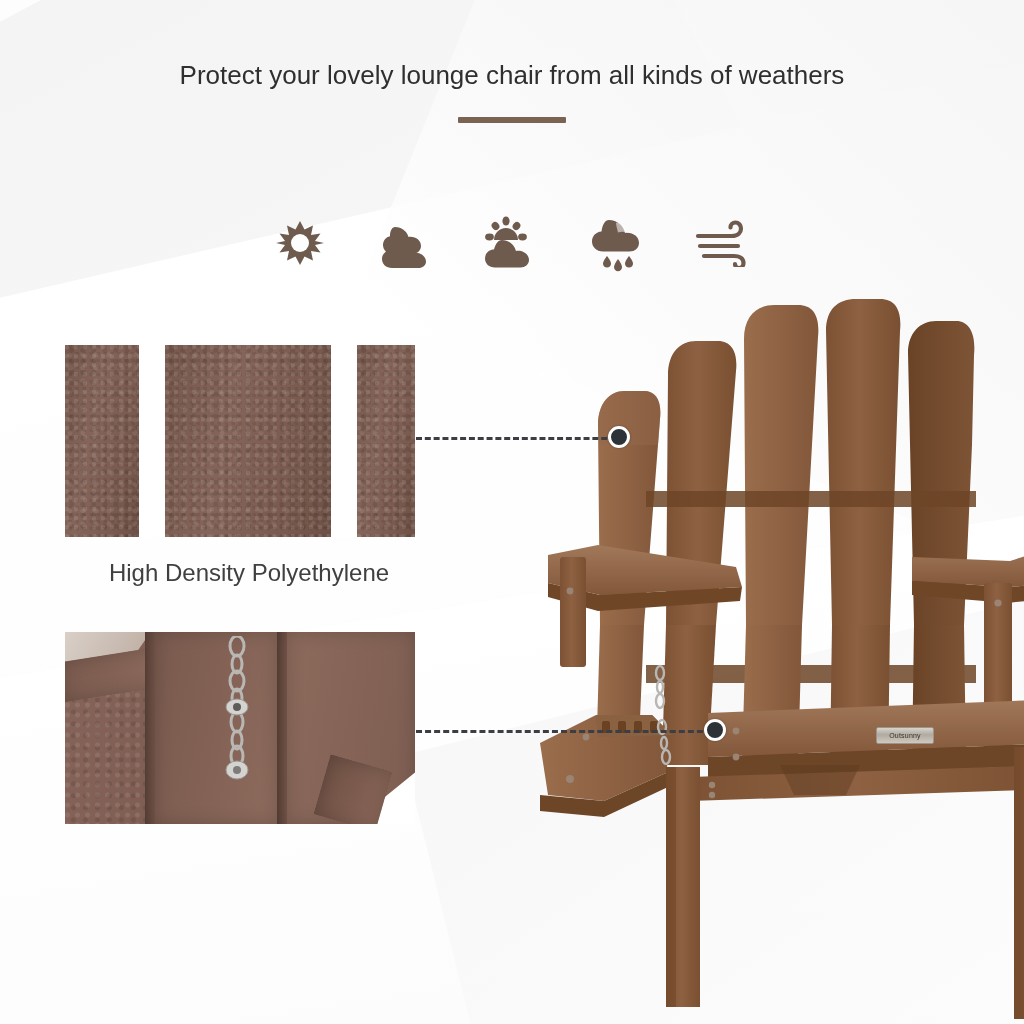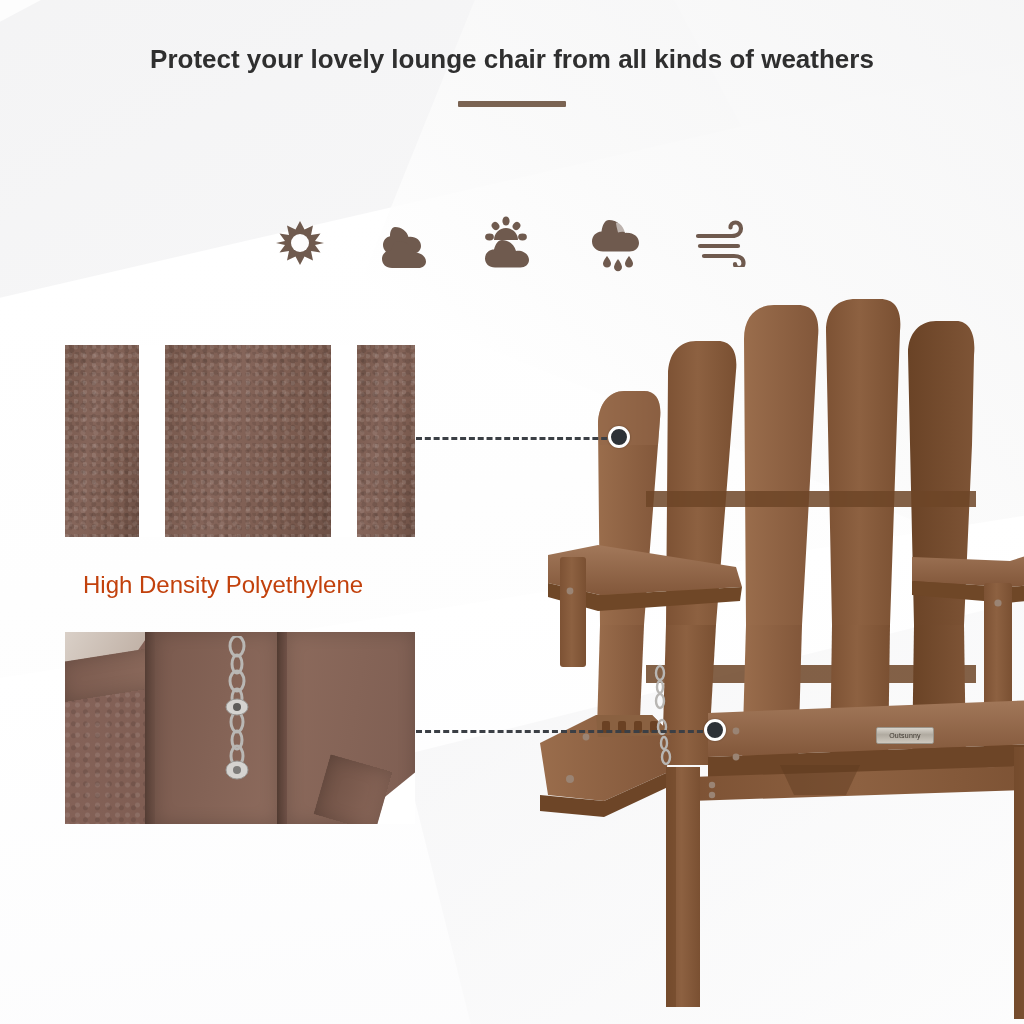--- a/index.html
+++ b/index.html
@@ -39,42 +39,42 @@
     transform:rotate(-14deg); opacity:.8;
   }
 
   
   .header { position:absolute; left:0; right:0; top:44px; text-align:center; z-index:5; }
   .title {
     font-size:46px; font-weight:bold; letter-spacing:.5px;
     color:#7a6352; line-height:1.05;
   }
   .subtitle {
-    font-size:26px; color:#2f2f2f; font-weight:700;
+    margin-top:16px; font-size:26px; color:#2f2f2f; font-weight:400;
   }
   .divider {
     margin:26px auto 0; width:108px; height:6px; background:#7a6352; border-radius:1px;
   }
 
   
   .icon-row {
     position:absolute; top:212px; left:0; right:0;
     display:flex; justify-content:center; align-items:center; gap:44px; z-index:5;
   }
   .wicon { width:62px; height:62px; display:flex; align-items:center; justify-content:center; }
   .wicon svg { display:block; }
 
   
   .panel { position:absolute; z-index:6; }
   .panel-img {
     width:350px; height:192px; position:relative; overflow:hidden;
     background:#7d5e52;
   }
   .panel-caption {
-    margin-top:34px; font-size:24px; color:#c2410c; text-align:left;
+    margin-top:22px; font-size:24px; color:#404040; text-align:center;
   }
 
   #panel-hdpe { left:65px; top:345px; }
   #panel-hdpe .panel-caption { padding-left:18px; }
   #panel-hardware { left:65px; top:632px; }
   #panel-hardware .panel-caption { padding-left:62px; }
 
   
   .tex {
     position:absolute; top:0; bottom:0;

